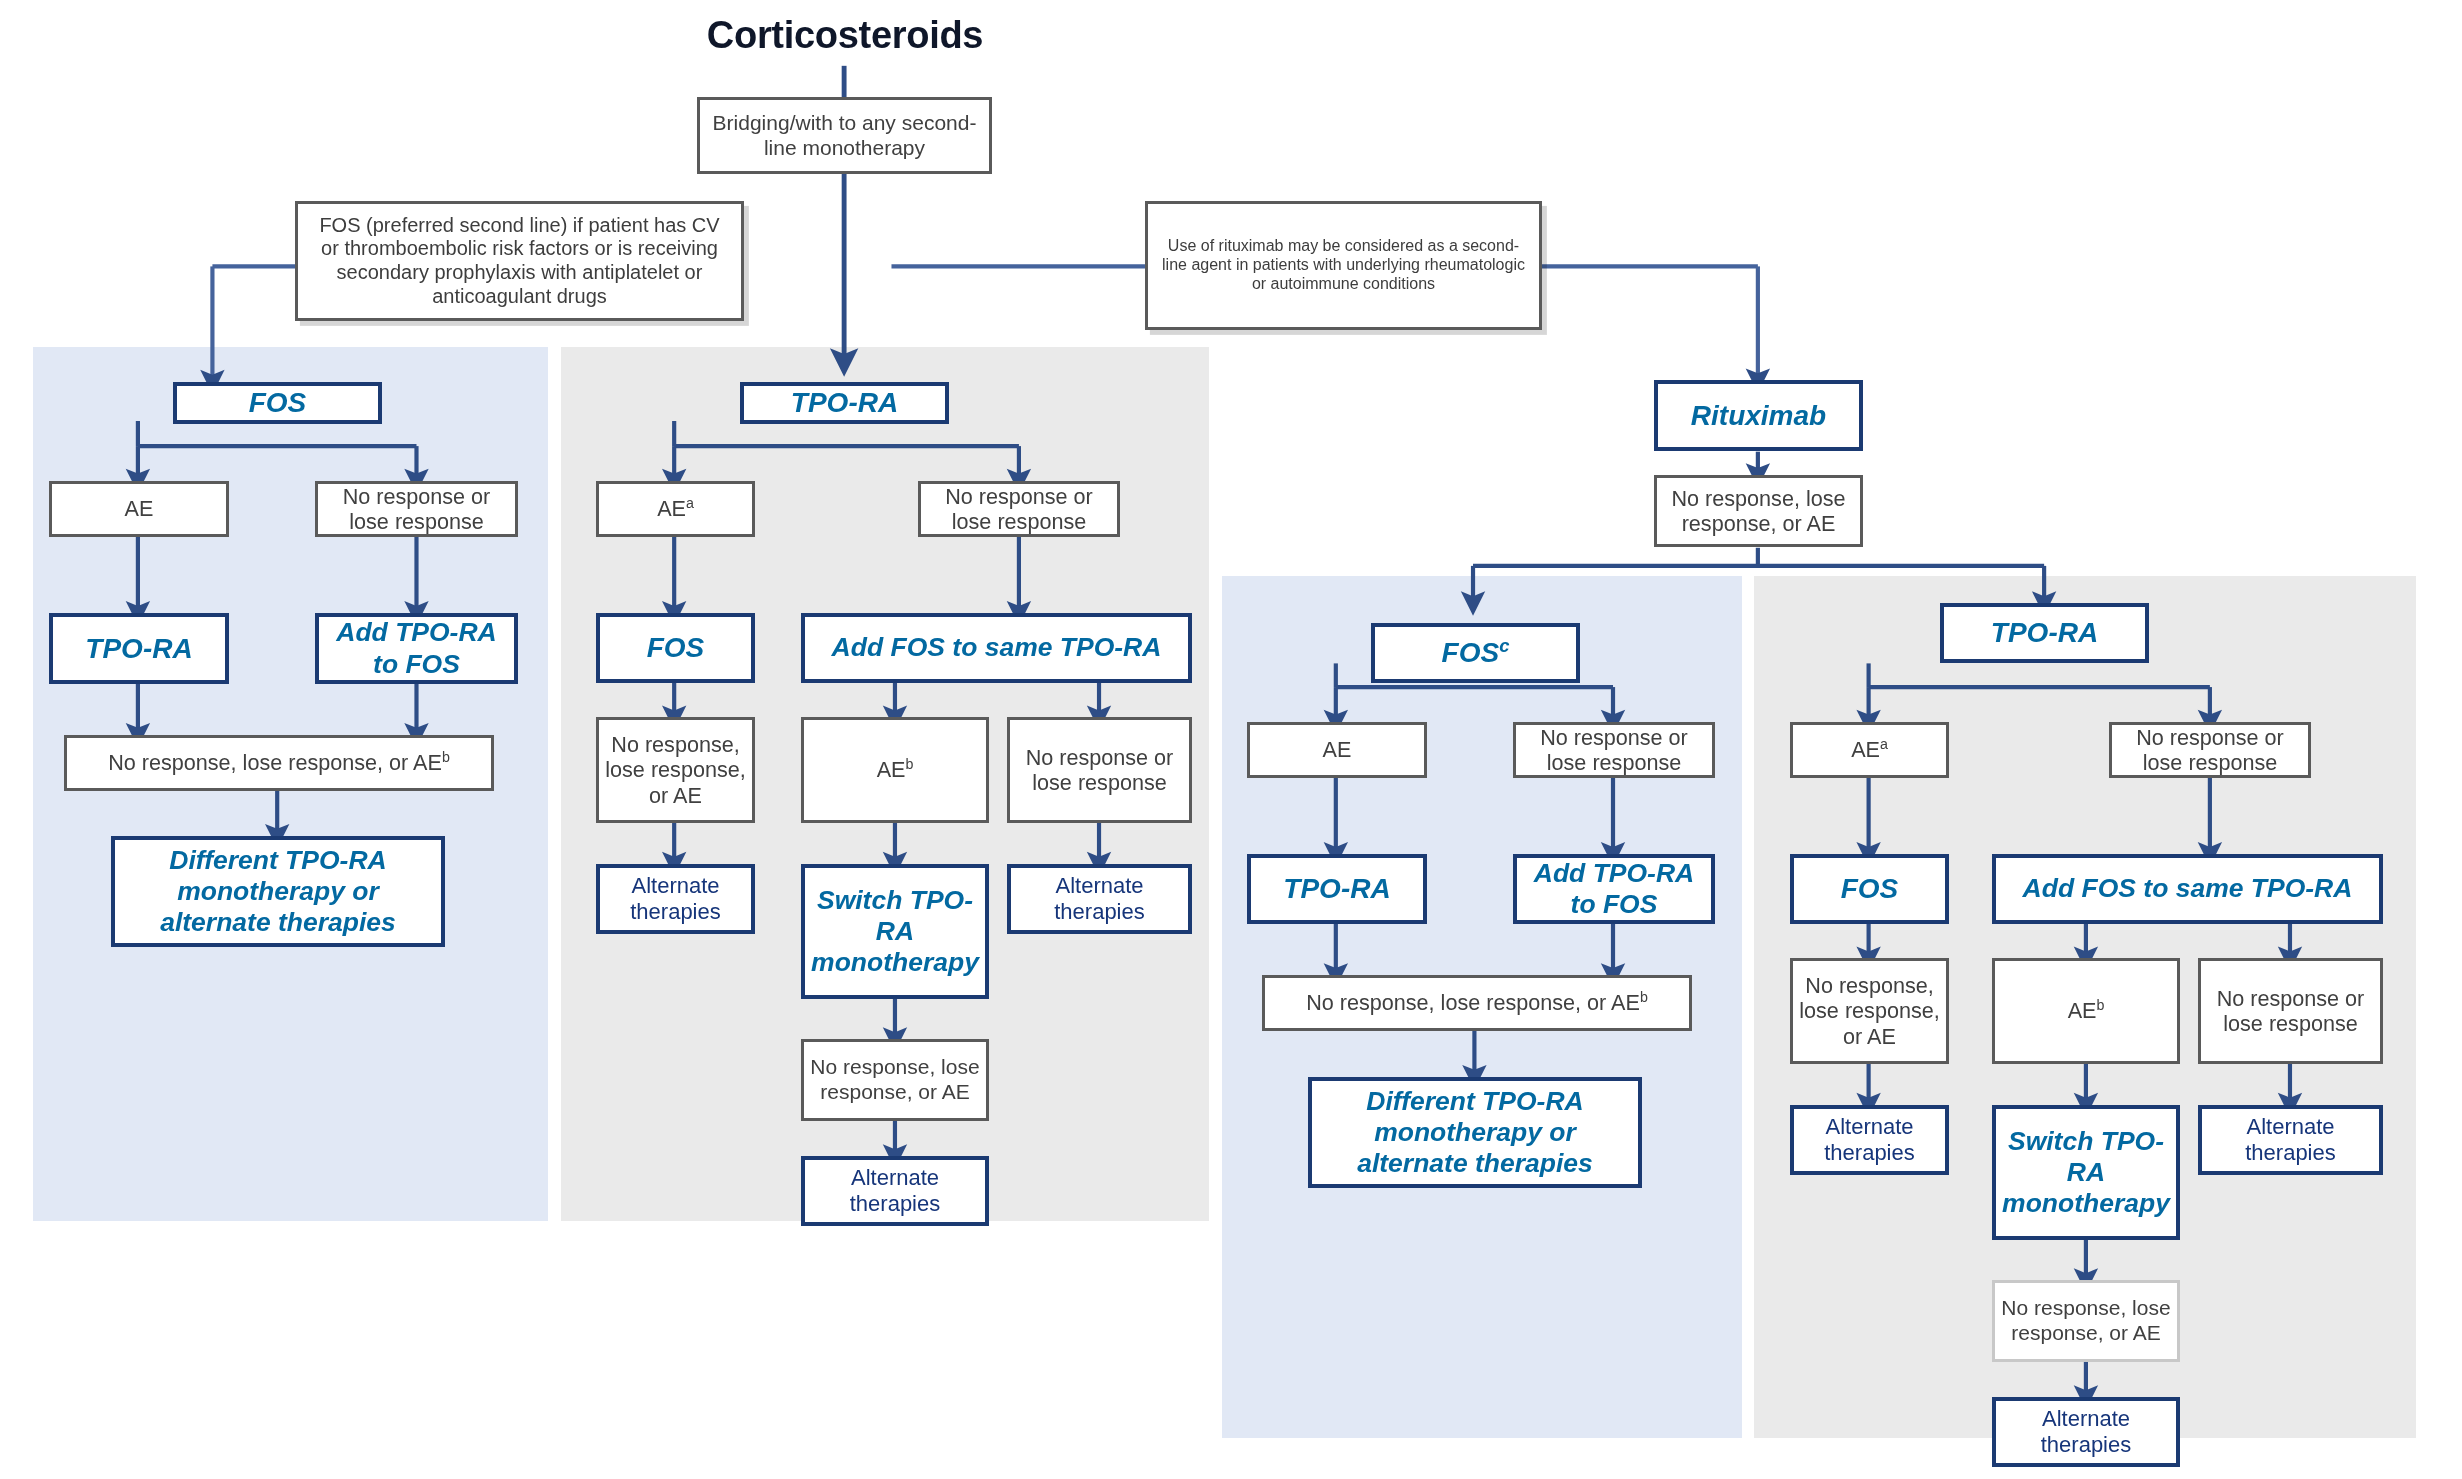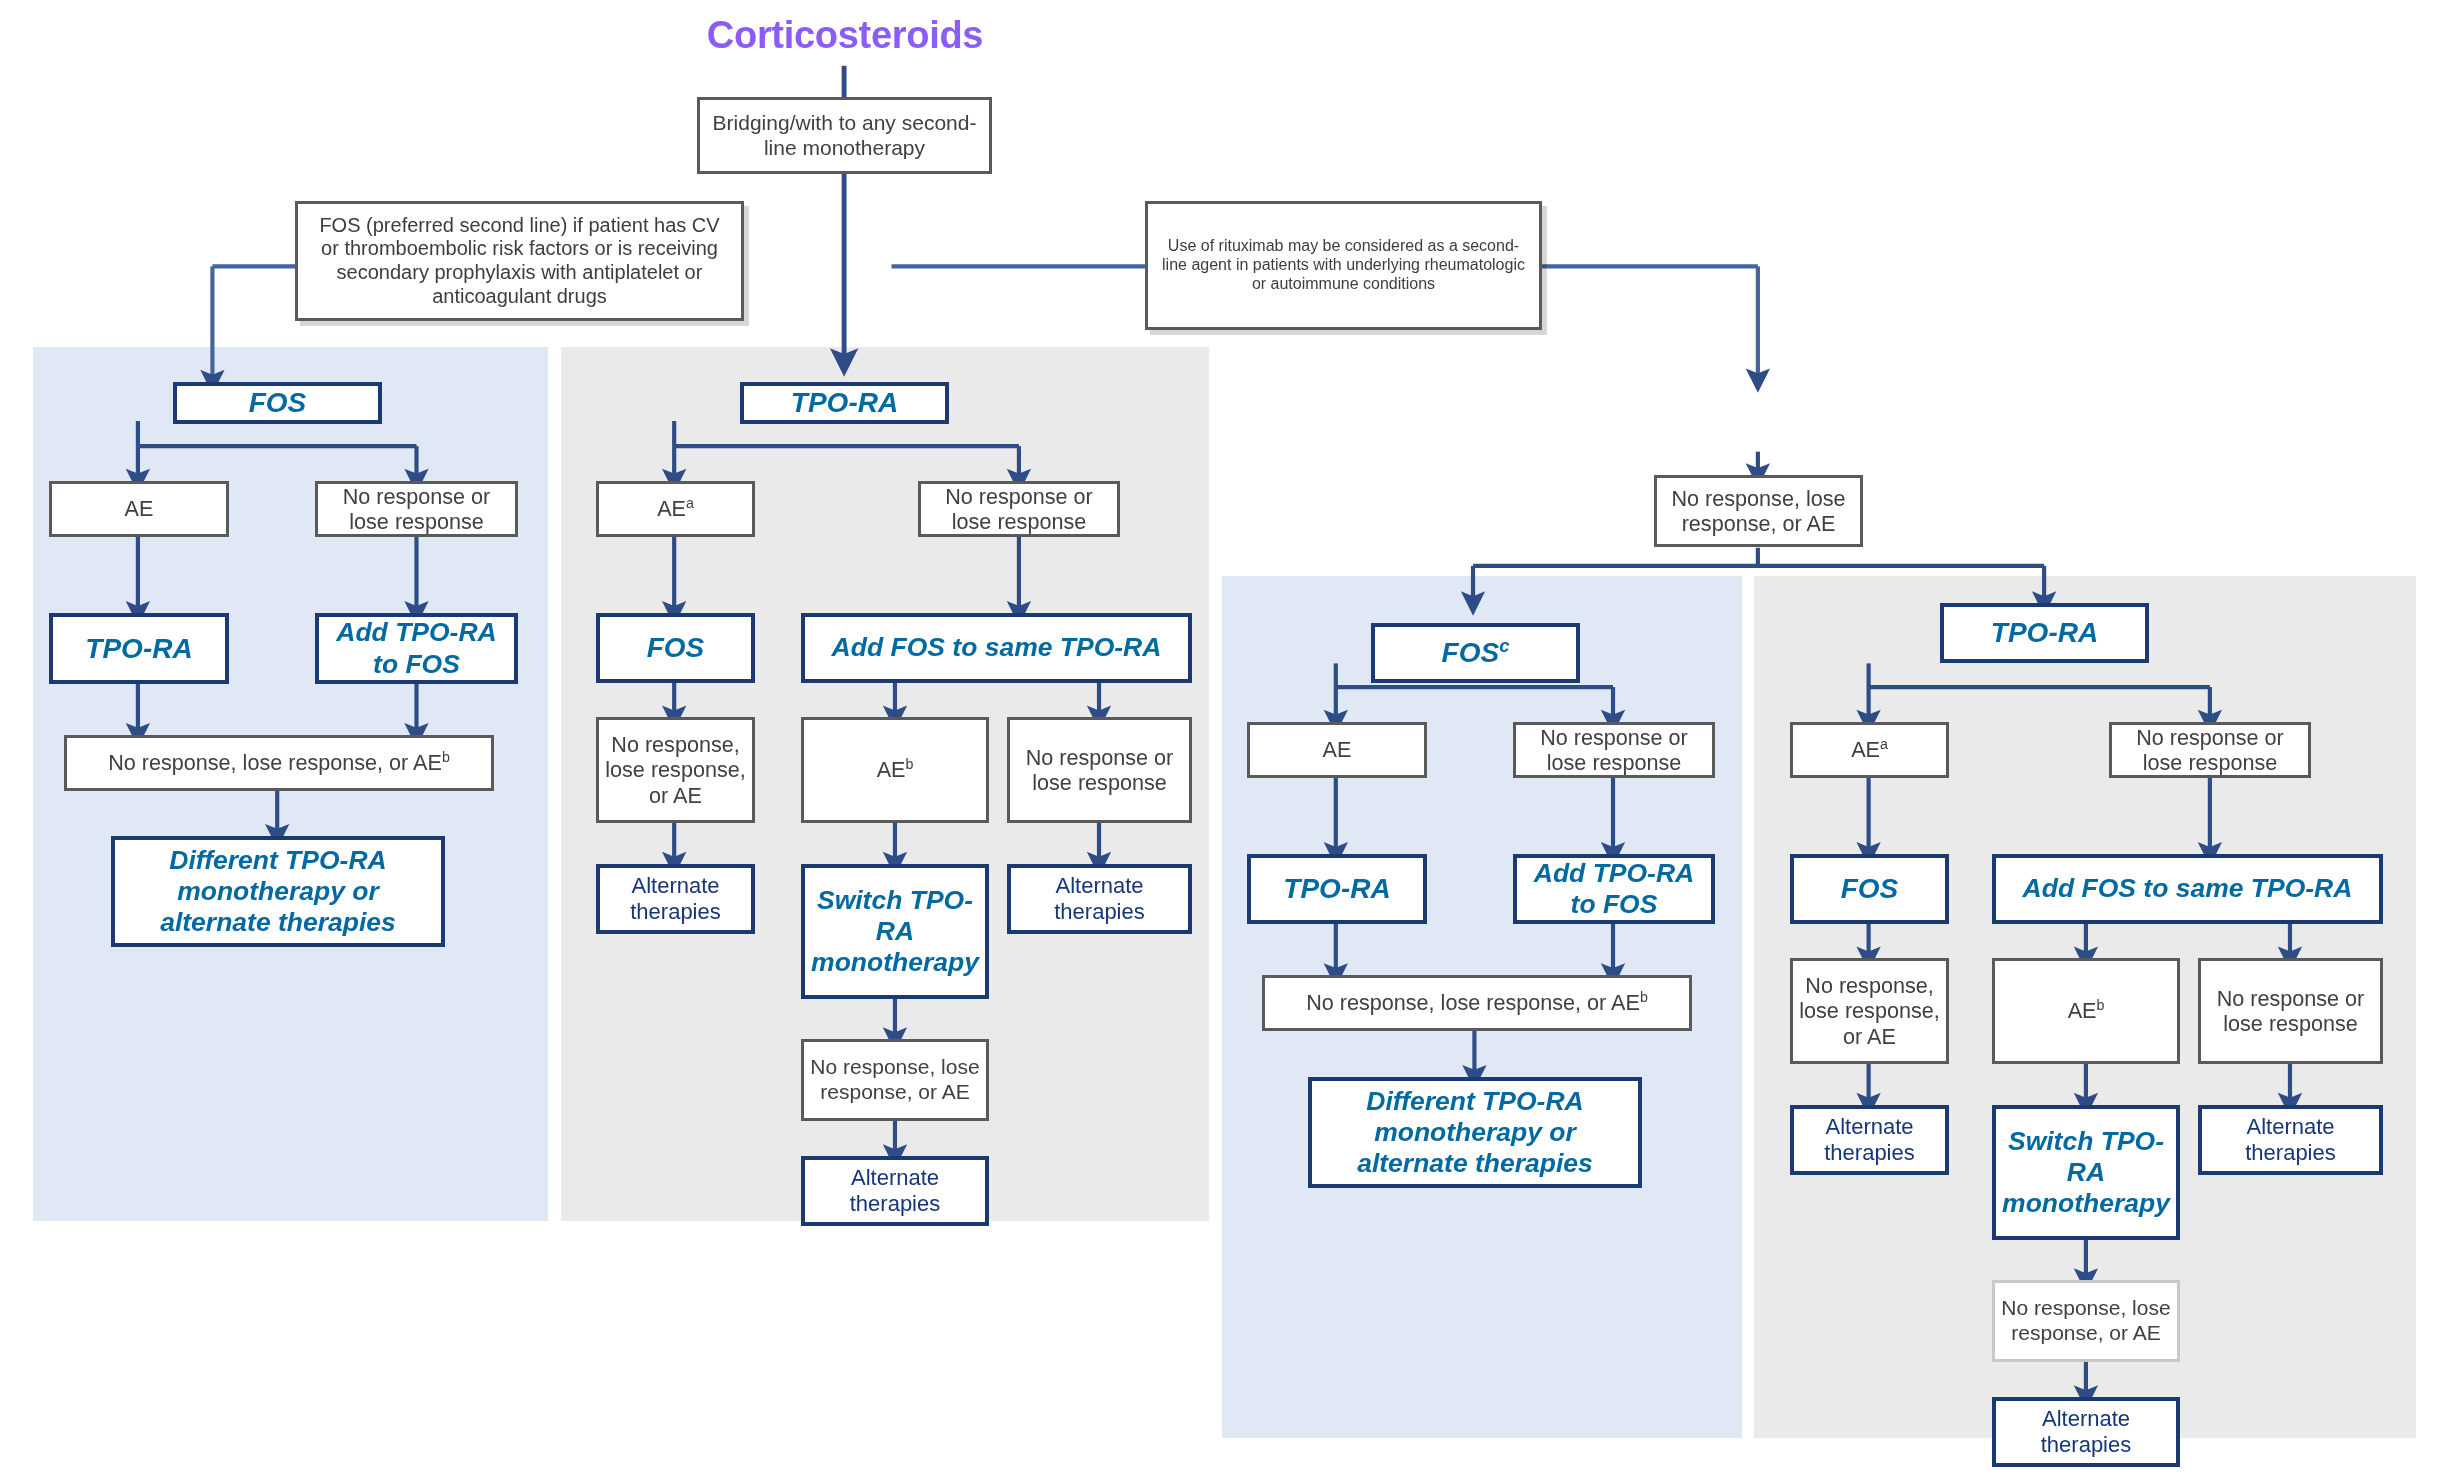--- a/index.html
+++ b/index.html
@@ -14,21 +14,21 @@
   .node .txt{display:block;width:100%;line-height:1.18;}
   
   .node.primary{border:4.9px solid #1b3a72;color:#0369a1;font-weight:bold;font-style:italic;}
   
   .node.cond{border:3.5px solid #5a5a5a;color:#404040;font-weight:normal;}
   .node.cond.light{border:3.5px solid #c8c8c8;}
   
   .node.callout{border:3.5px solid #5a5a5a;color:#3d3d3d;font-weight:normal;
                 box-shadow:4.9px 4.9px 0 rgba(0,0,0,0.16);}
   .node.outcome{border:4.2px solid #1b3a72;color:#16357a;font-weight:normal;}
-  .title{position:absolute;color:#8b5cf6;font-weight:bold;letter-spacing:-0.3px;}
+  .title{position:absolute;color:#0f172a;font-weight:bold;letter-spacing:-0.3px;}
   sup{font-size:0.66em;vertical-align:super;line-height:0;}
 </style>
 </head>
 <body>
 
 <div id="stage">
 
   <div class="panel blue" style="left:33px;top:347px;width:515px;height:874px;"></div>
   <div class="panel grey" style="left:561px;top:347px;width:648px;height:874px;"></div>
   <div class="panel blue" style="left:1222px;top:576px;width:520px;height:862px;"></div>
@@ -205,20 +205,23 @@
     <span class="txt">Alternate therapies</span>
   </div>
 
   <div class="node cond" style="left:801px;top:1039px;width:188px;height:82px;font-size:21px;padding:0 5.6px;">
     <span class="txt">No response, lose response, or AE</span>
   </div>
   <div class="node outcome" style="left:801px;top:1156px;width:188px;height:70px;font-size:22px;">
     <span class="txt">Alternate therapies</span>
   </div>
 
+  <div class="node primary" style="left:1654px;top:380px;width:209px;height:71px;font-size:28px;">
+    <span class="txt">Rituximab</span>
+  </div>
   <div class="node cond" style="left:1654px;top:475px;width:209px;height:72px;font-size:21.6px;padding:0 7px;">
     <span class="txt">No response, lose response, or AE</span>
   </div>
 
   <div class="node primary" style="left:1371px;top:623px;width:209px;height:60px;font-size:28px;">
     <span class="txt"><span>FOS</span><sup>c</sup></span>
   </div>
 
   <div class="node cond" style="left:1247px;top:722px;width:180px;height:56px;font-size:21.6px;">
     <span class="txt">AE</span>

